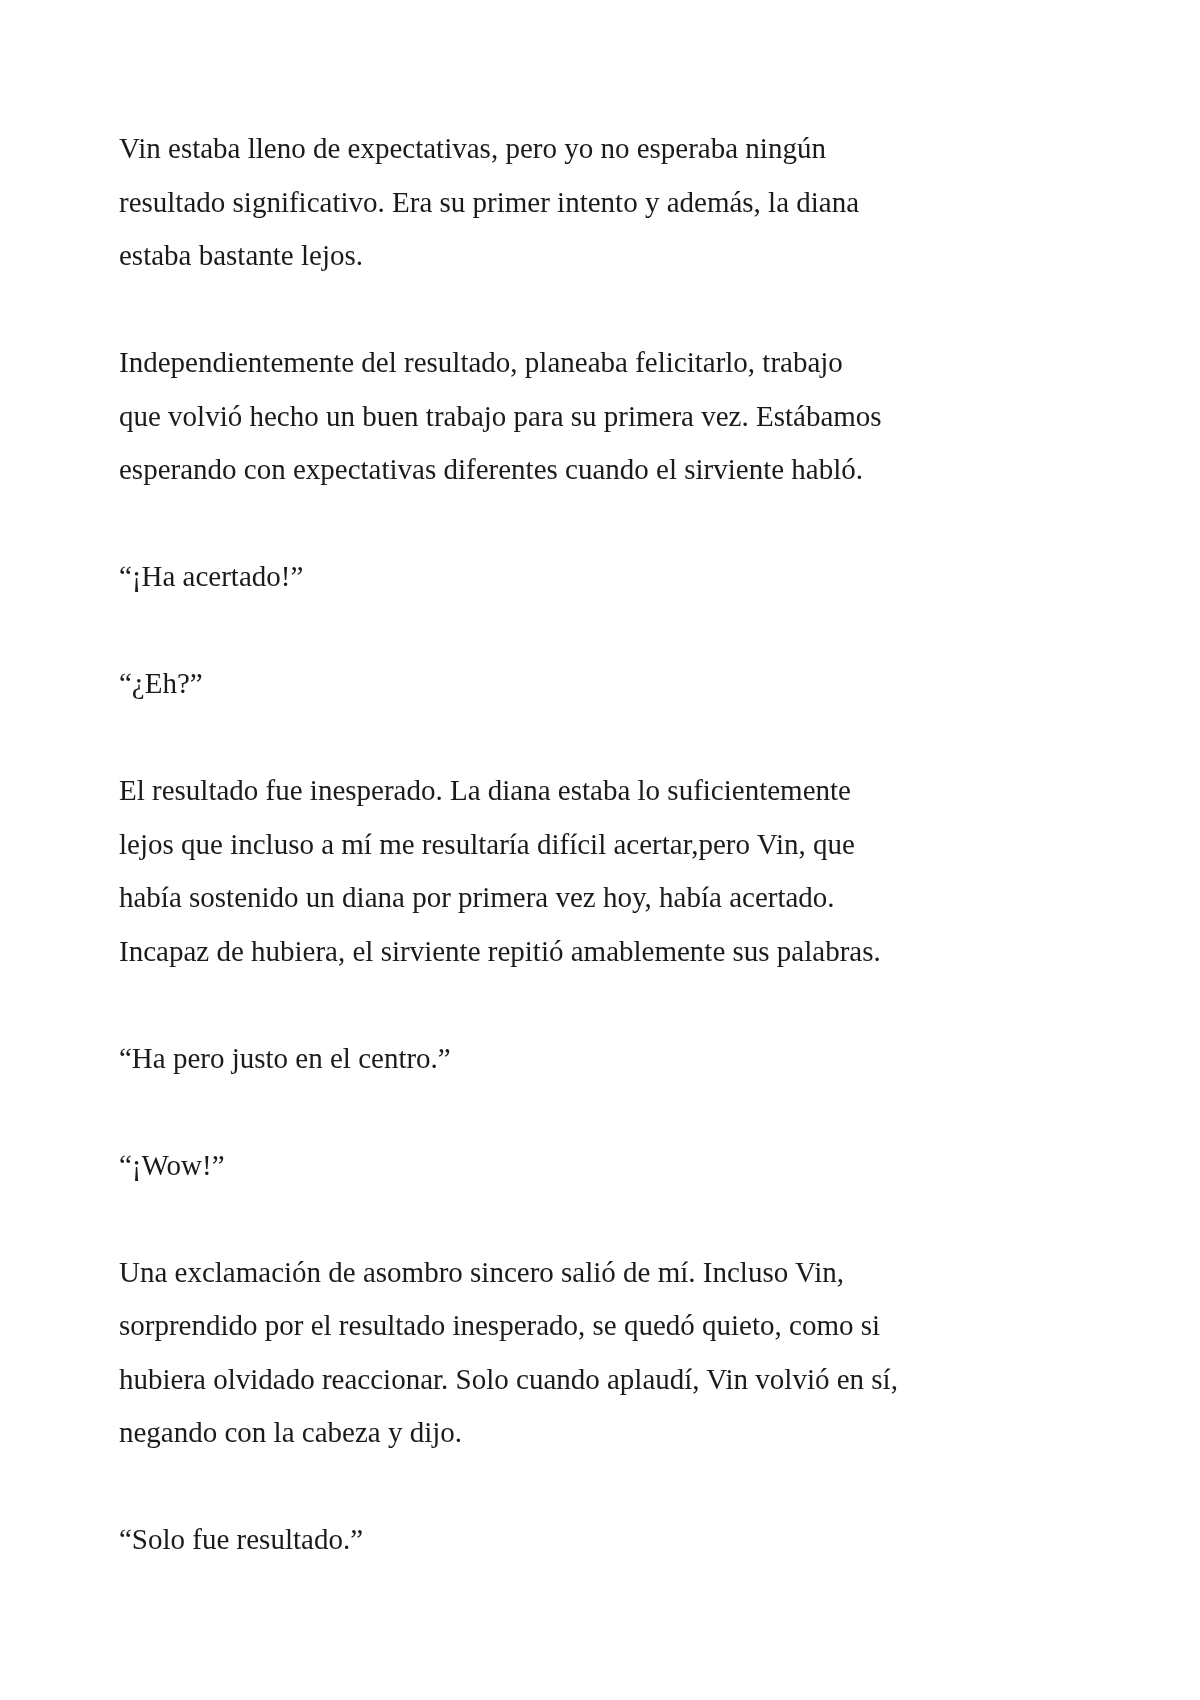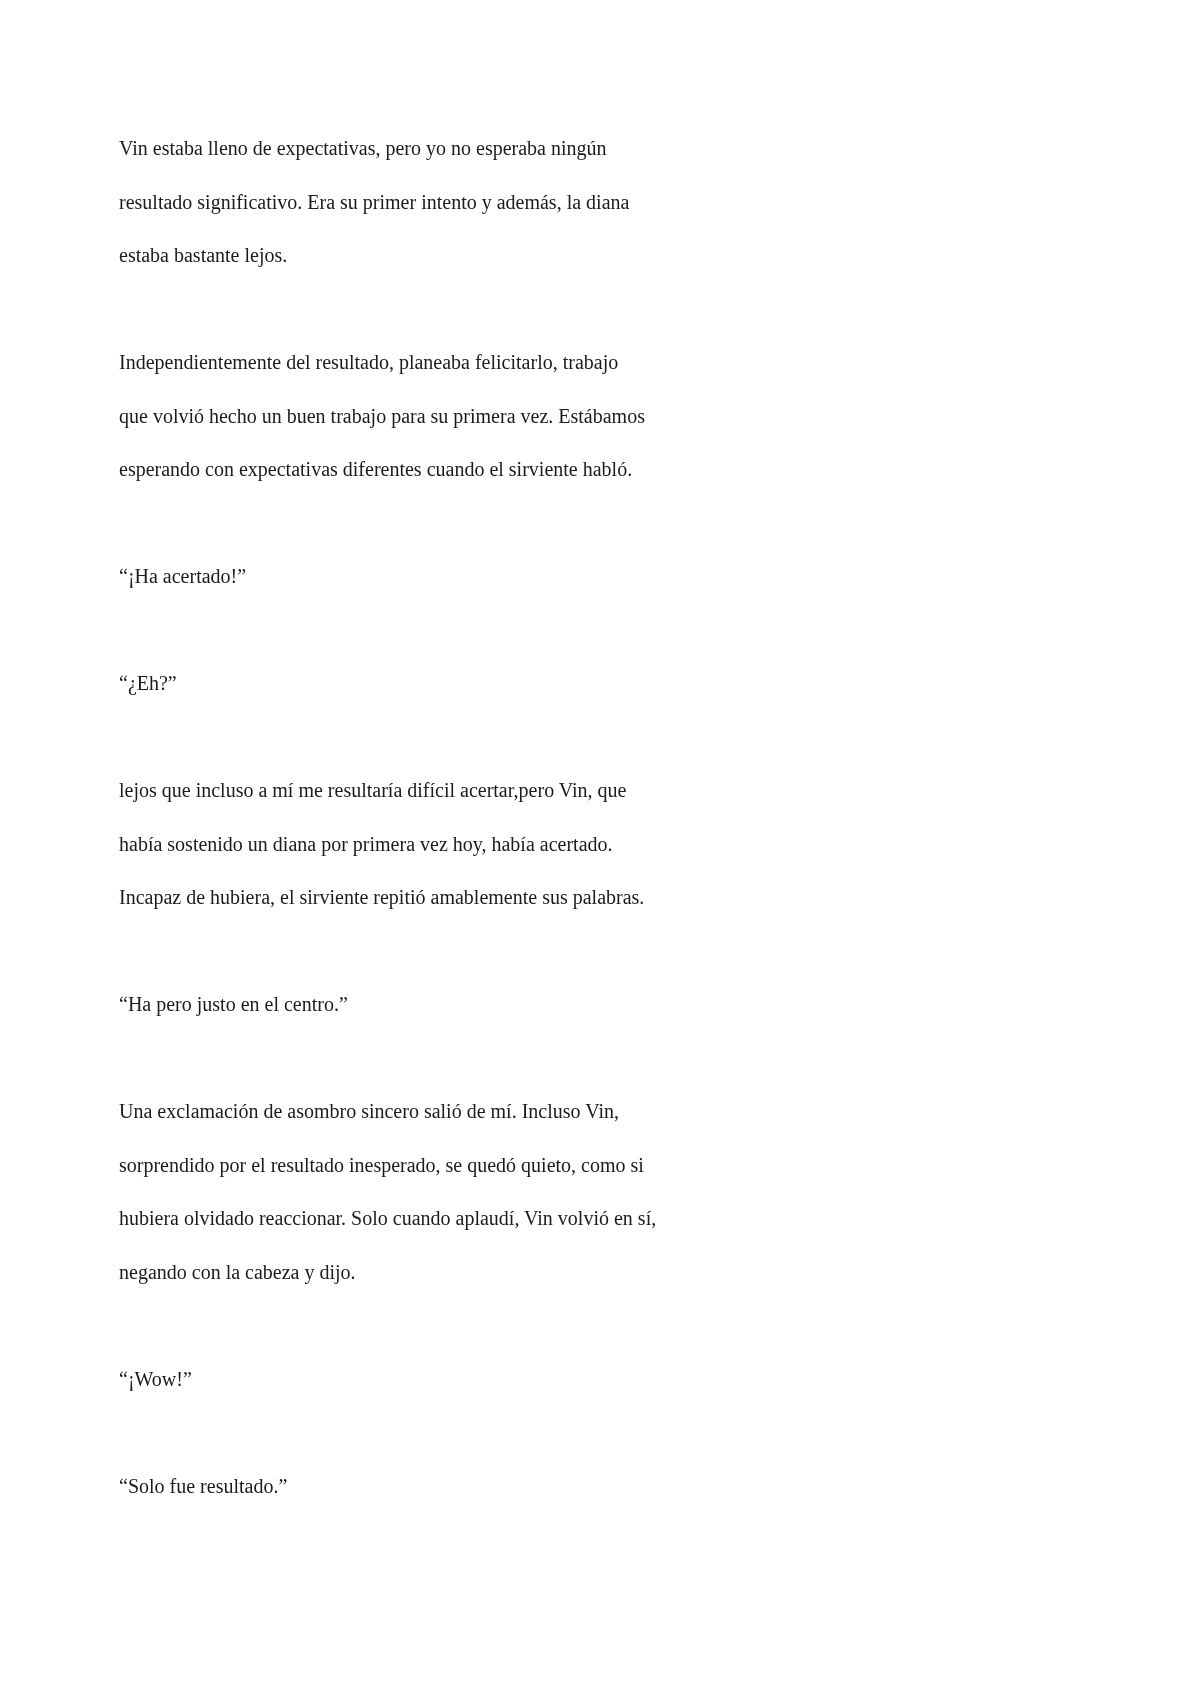--- a/index.html
+++ b/index.html
@@ -15,21 +15,21 @@
   }
   .page {
     box-sizing: border-box;
     width: 1200px;
     height: 1700px;
     padding: 122px 230px 0 119px;
     background: #ffffff;
   }
   .doc-body {
     font-family: "Liberation Serif", "DejaVu Serif", serif;
-    font-size: 20px;
+    font-size: 29px;
     line-height: 53.5px;
     color: #1b1b1b;
     font-weight: 400;
     text-rendering: optimizeLegibility;
   }
   .block {
     margin: 0 0 53.5px 0;
   }
   .block:last-child {
     margin-bottom: 0;
@@ -53,33 +53,34 @@
         <div class="text-line">que volvió hecho un buen trabajo para su primera vez. Estábamos</div>
         <div class="text-line">esperando con expectativas diferentes cuando el sirviente habló.</div>
       </div>
       <div class="block">
         <div class="text-line">“¡Ha acertado!”</div>
       </div>
       <div class="block">
         <div class="text-line">“¿Eh?”</div>
       </div>
       <div class="block">
+        <div class="text-line">El resultado fue inesperado. La diana estaba lo suficientemente</div>
         <div class="text-line">lejos que incluso a mí me resultaría difícil acertar,pero Vin, que</div>
         <div class="text-line">había sostenido un diana por primera vez hoy, había acertado.</div>
         <div class="text-line">Incapaz de hubiera, el sirviente repitió amablemente sus palabras.</div>
       </div>
       <div class="block">
         <div class="text-line">“Ha pero justo en el centro.”</div>
       </div>
       <div class="block">
+        <div class="text-line">“¡Wow!”</div>
+      </div>
+      <div class="block">
         <div class="text-line">Una exclamación de asombro sincero salió de mí. Incluso Vin,</div>
         <div class="text-line">sorprendido por el resultado inesperado, se quedó quieto, como si</div>
         <div class="text-line">hubiera olvidado reaccionar. Solo cuando aplaudí, Vin volvió en sí,</div>
         <div class="text-line">negando con la cabeza y dijo.</div>
-      </div>
-      <div class="block">
-        <div class="text-line">“¡Wow!”</div>
       </div>
       <div class="block">
         <div class="text-line">“Solo fue resultado.”</div>
       </div>
     </div>
 </main>
 
 </body></html>

